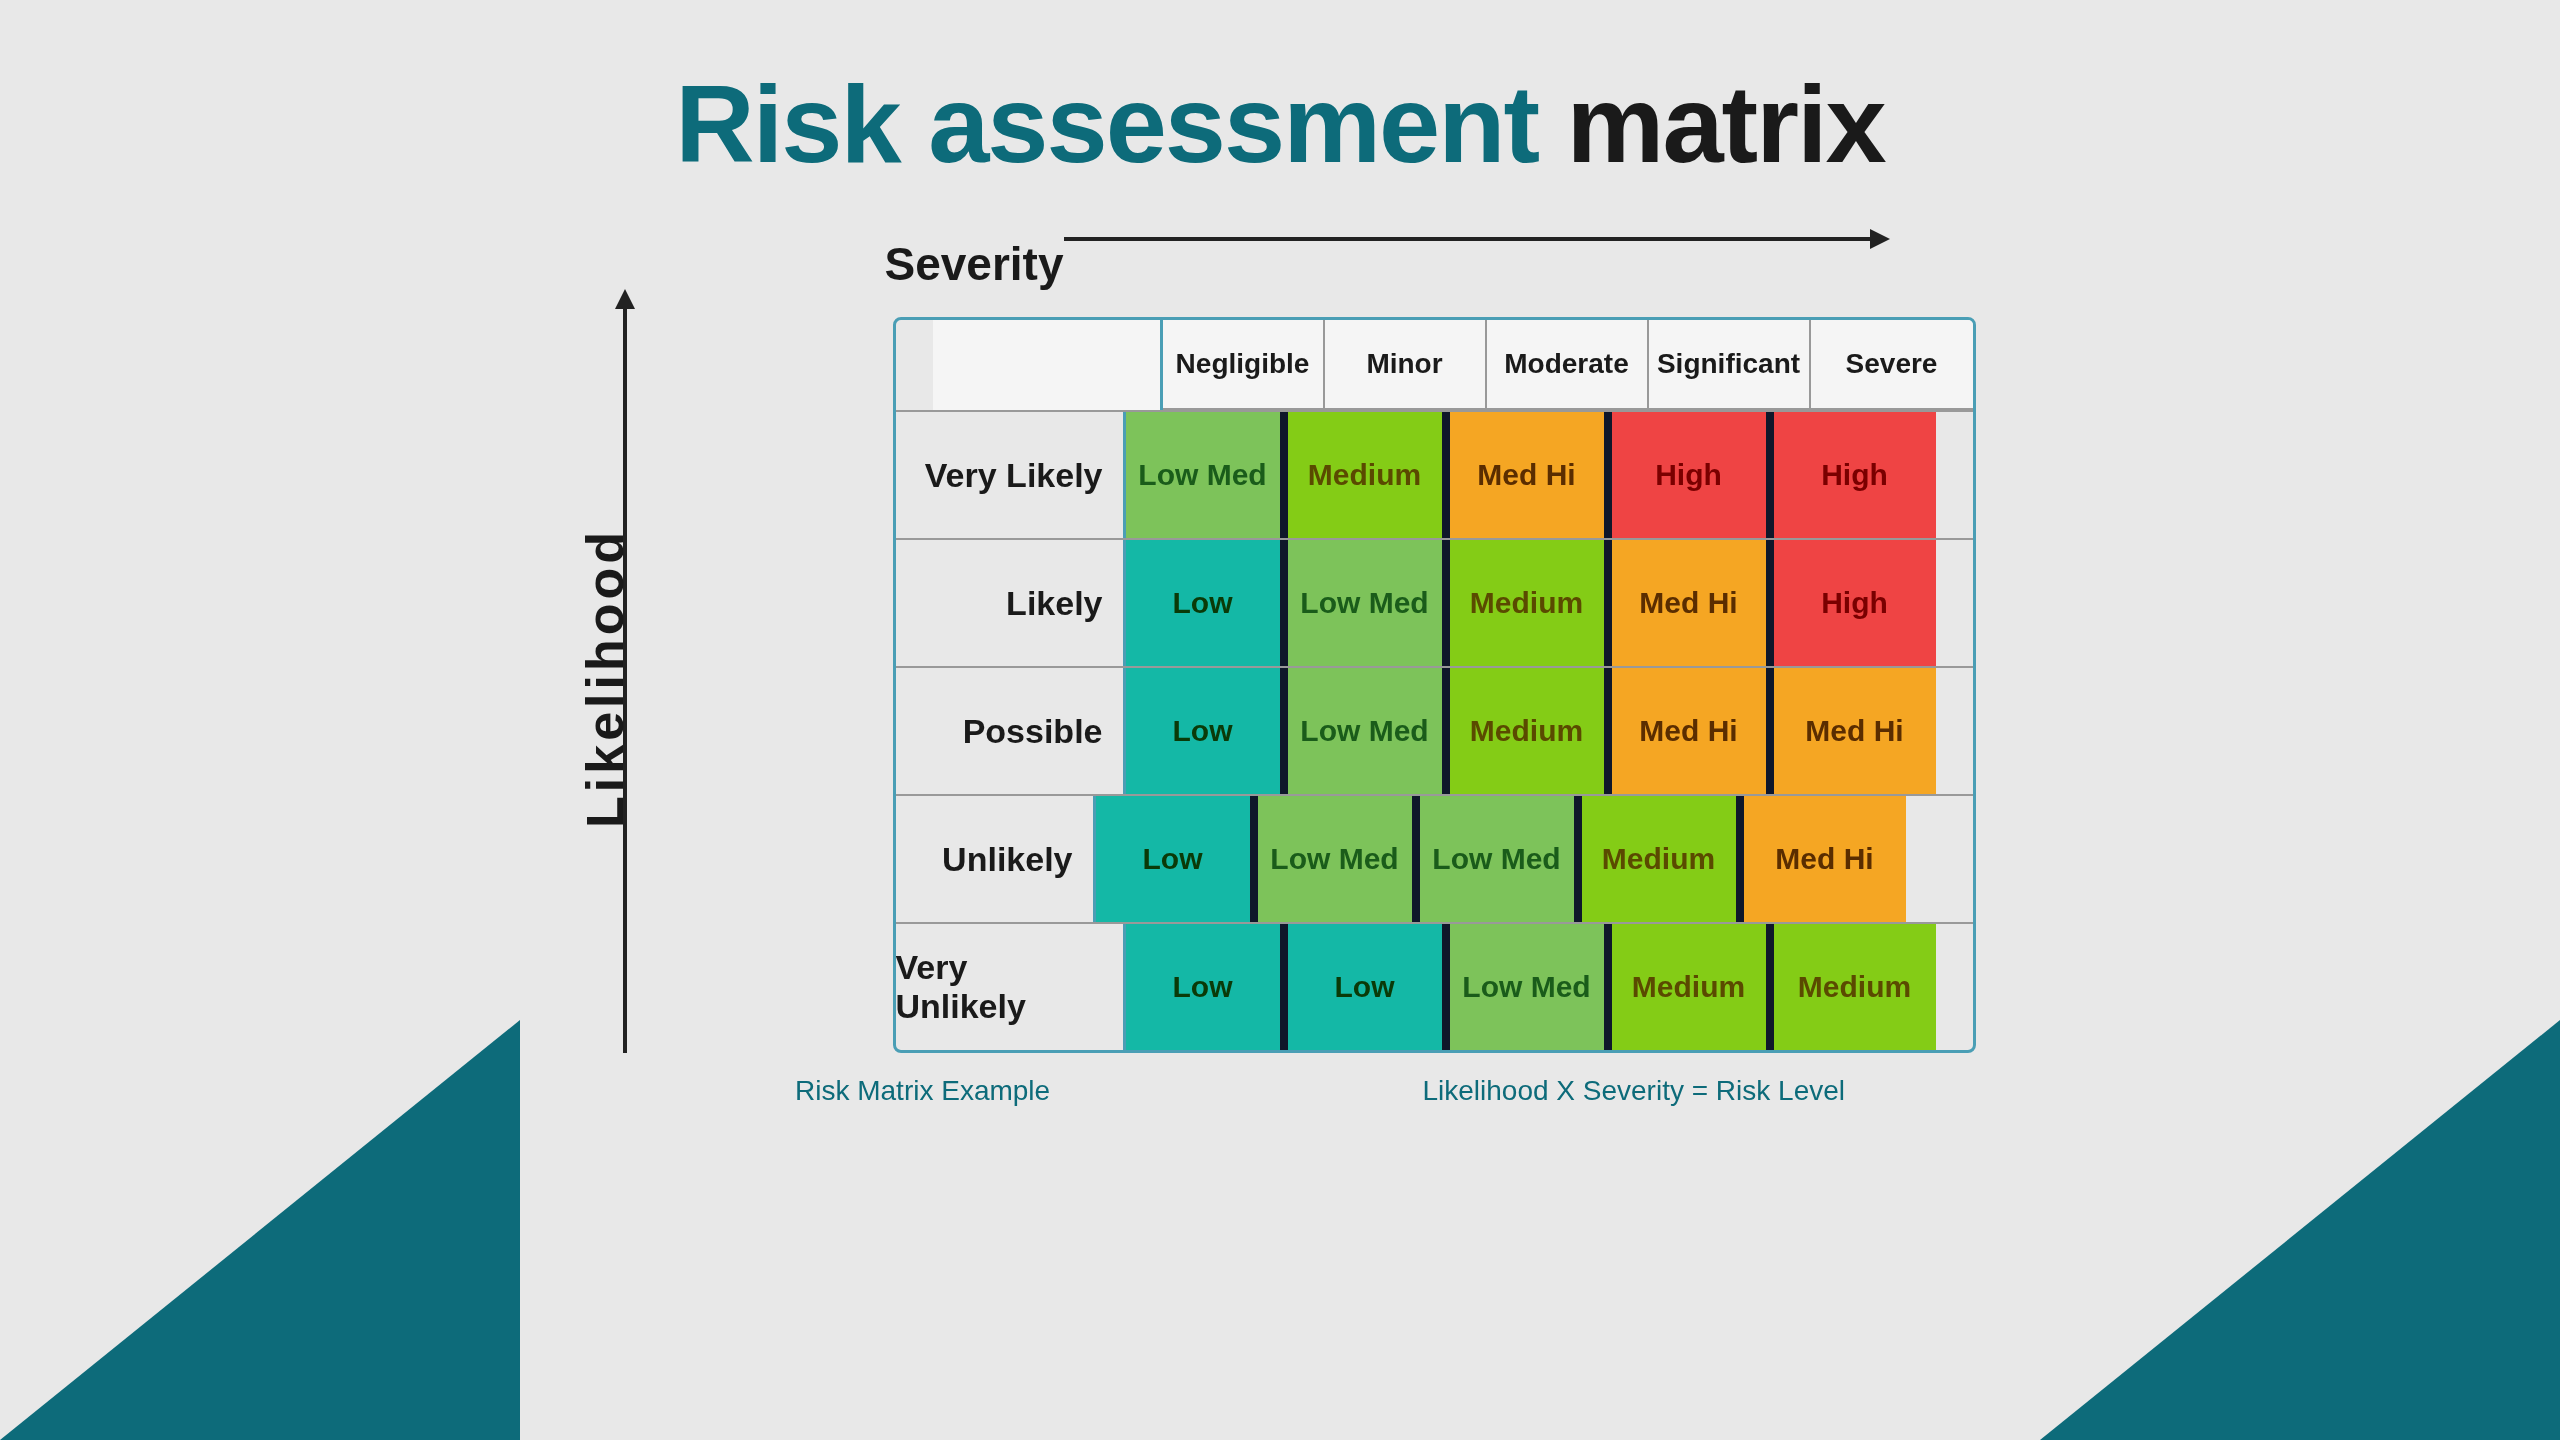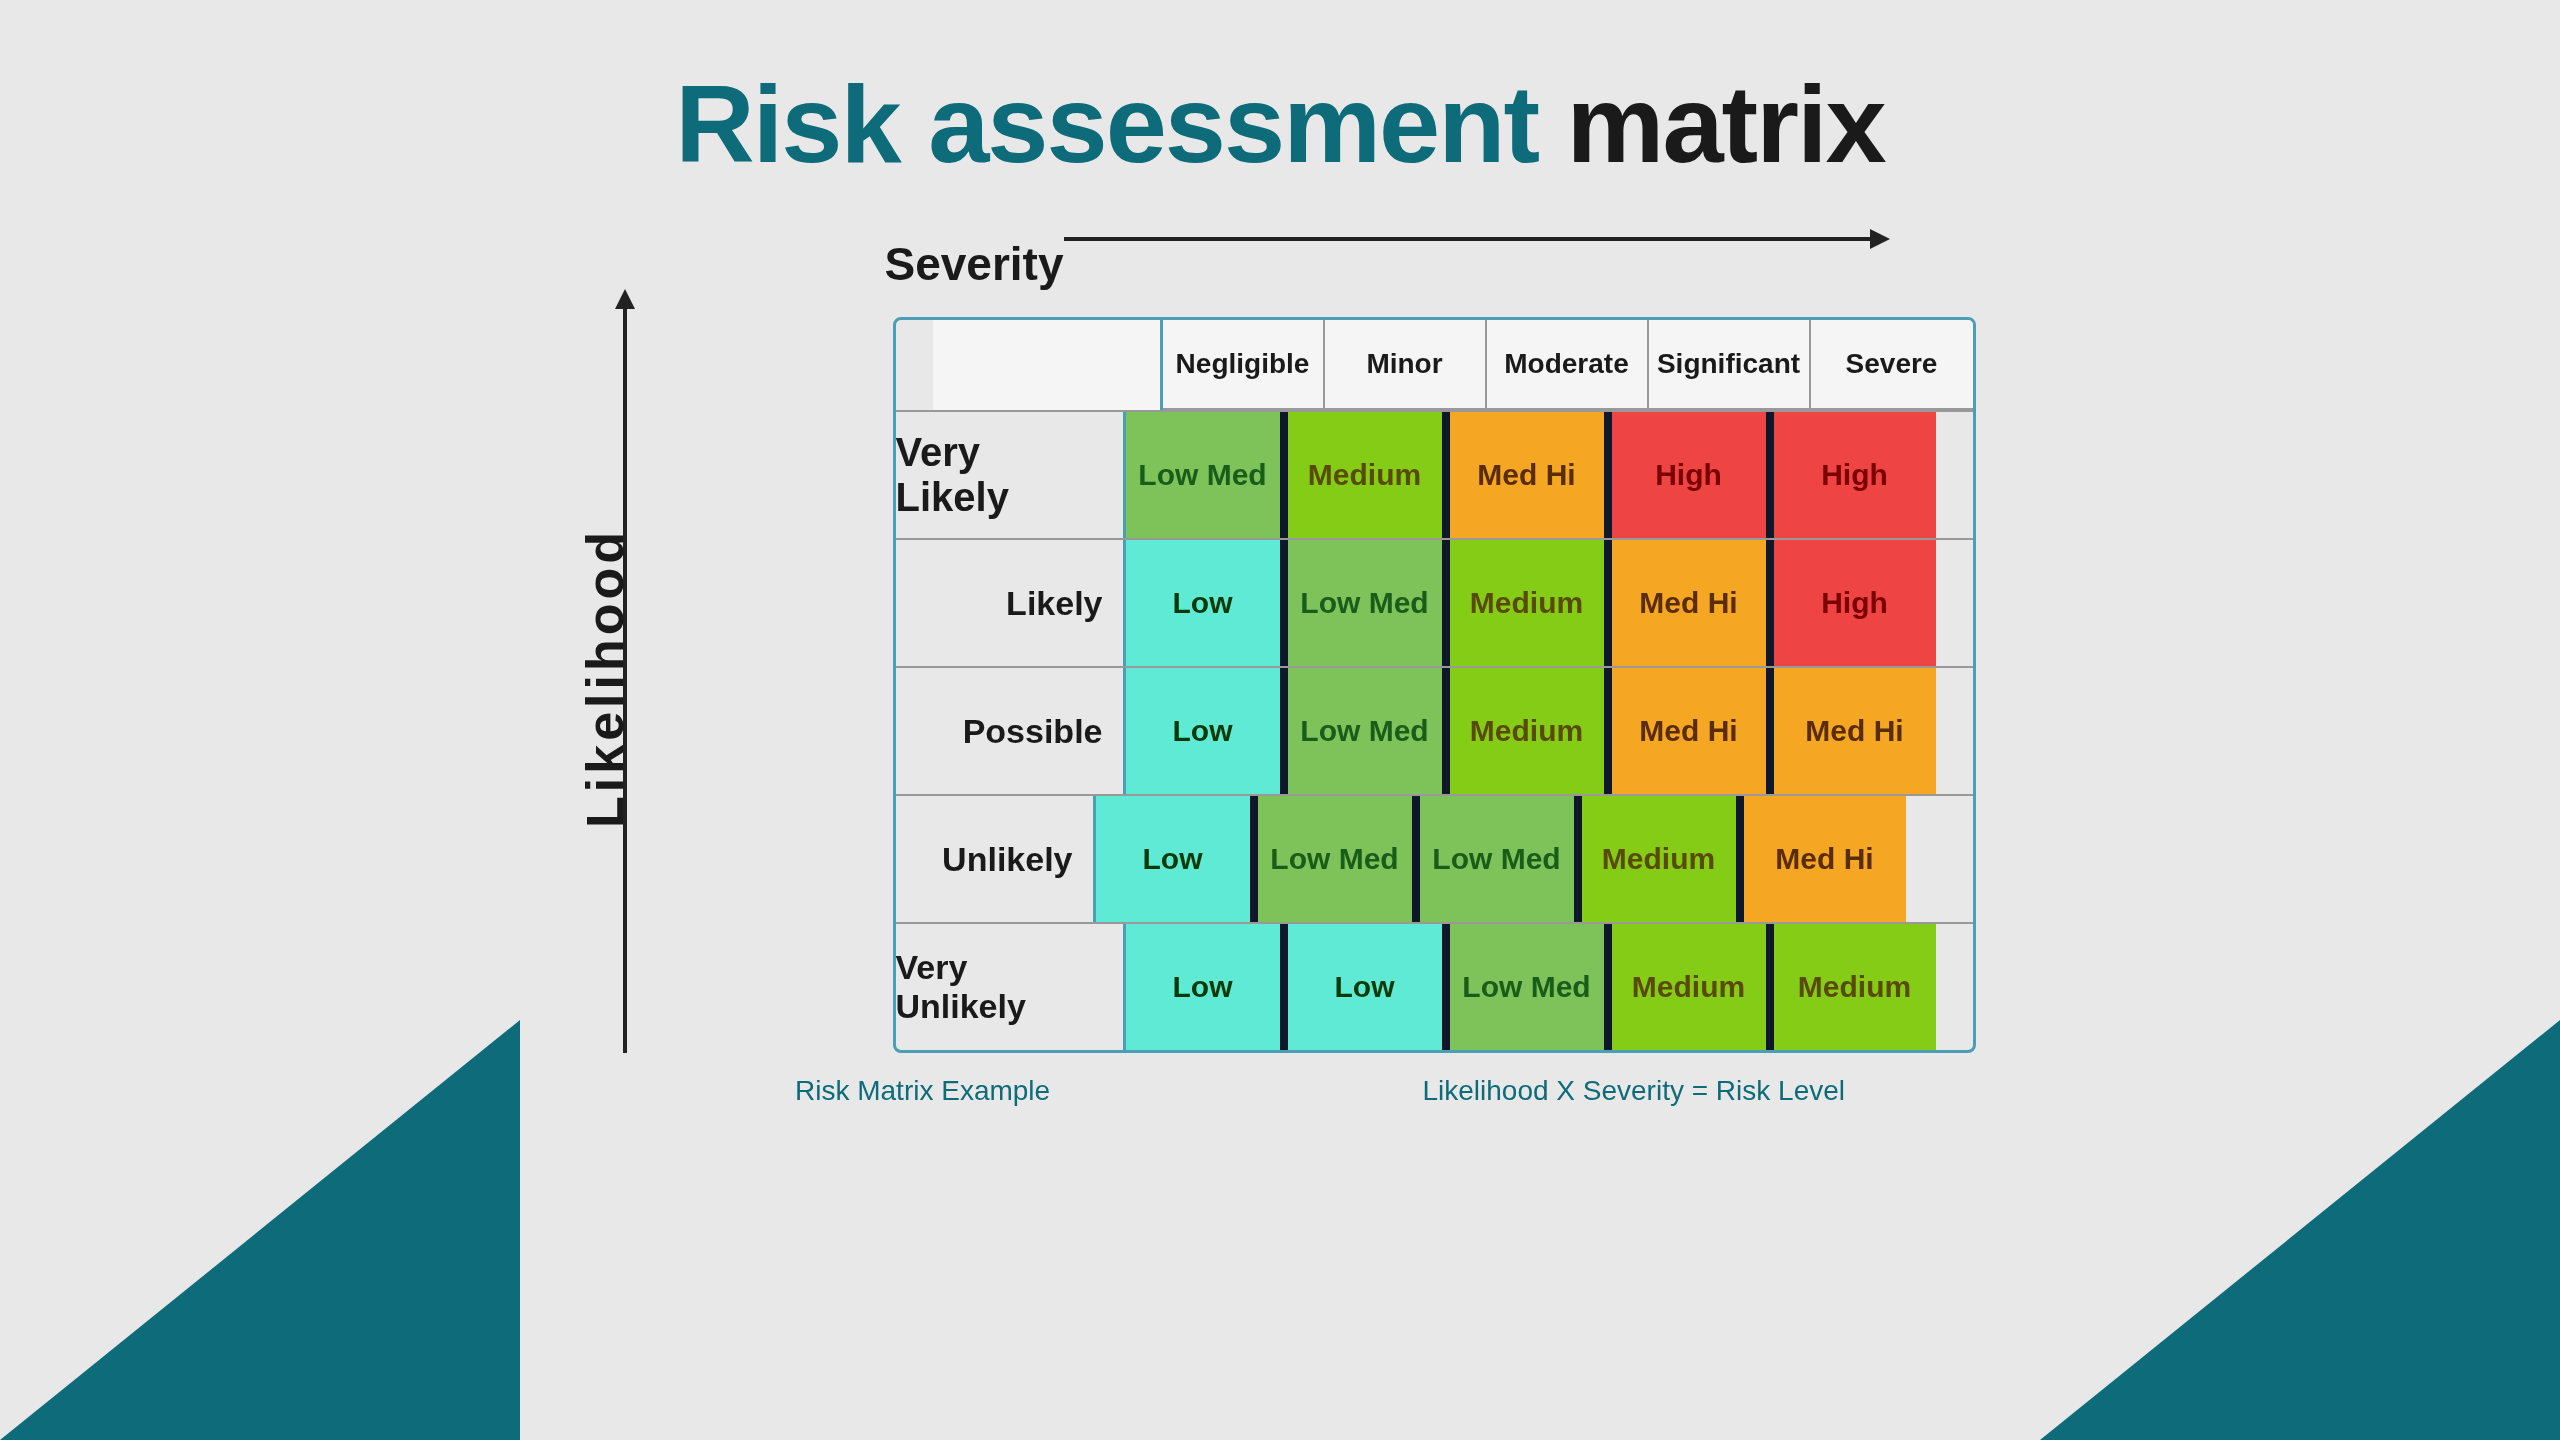--- a/index.html
+++ b/index.html
@@ -141,21 +141,21 @@
     }
 
     .grid-cell:last-child {
       border-right: none;
     }
 
     .cell-low-med { background: #7dc35a; color: #1a5c1a; }
     .cell-medium { background: #84cc16; color: #5a4a00; }
     .cell-med-hi { background: #f5a623; color: #5a2d00; }
     .cell-high { background: #ef4444; color: #7a0000; }
-    .cell-low { background: #5eead4; color: #0a3a08; }
+    .cell-low { background: #14b8a6; color: #0a3a08; }
 
     .footer-label {
       font-size: 28px;
       color: #0d6b7a;
       font-weight: 400;
     }
 
     .full-matrix-wrapper {
       position: relative;
     }
@@ -202,21 +202,21 @@
             <div class="grid-header-row">
                 <div style="width: 230px; height: 90px; border-right: 3px solid rgb(74, 158, 181); flex-shrink: 0; background: rgb(245, 245, 245);"></div>
               <div class="grid-header-cell">Negligible</div>
               <div class="grid-header-cell">Minor</div>
               <div class="grid-header-cell">Moderate</div>
               <div class="grid-header-cell">Significant</div>
               <div class="grid-header-cell" style="border-right:none;">Severe</div>
             </div>
 
             <div class="grid-row">
-                <div style="width: 230px; height: 126px; display: flex; align-items: center; justify-content: flex-end; padding-right: 20px; font-size: 40px; font-weight: 900; color: rgb(26, 26, 26); border-right: 3px solid rgb(74, 158, 181); flex-shrink: 0;">Very Likely</div>
+                <div style="width: 230px; height: 126px; display: flex; align-items: center; justify-content: flex-end; padding-right: 20px; font-size: 34px; font-weight: 900; color: rgb(26, 26, 26); border-right: 3px solid rgb(74, 158, 181); flex-shrink: 0;">Very Likely</div>
               <div class="grid-cell cell-low-med">Low Med</div>
               <div class="grid-cell cell-medium">Medium</div>
               <div class="grid-cell cell-med-hi">Med Hi</div>
               <div class="grid-cell cell-high">High</div>
               <div class="grid-cell cell-high" style="border-right:none;">High</div>
             </div>
 
             <div class="grid-row">
                 <div style="width: 230px; height: 126px; display: flex; align-items: center; justify-content: flex-end; padding-right: 20px; font-size: 34px; font-weight: 900; color: rgb(26, 26, 26); border-right: 3px solid rgb(74, 158, 181); flex-shrink: 0;">Likely</div>
               <div class="grid-cell cell-low">Low</div>

